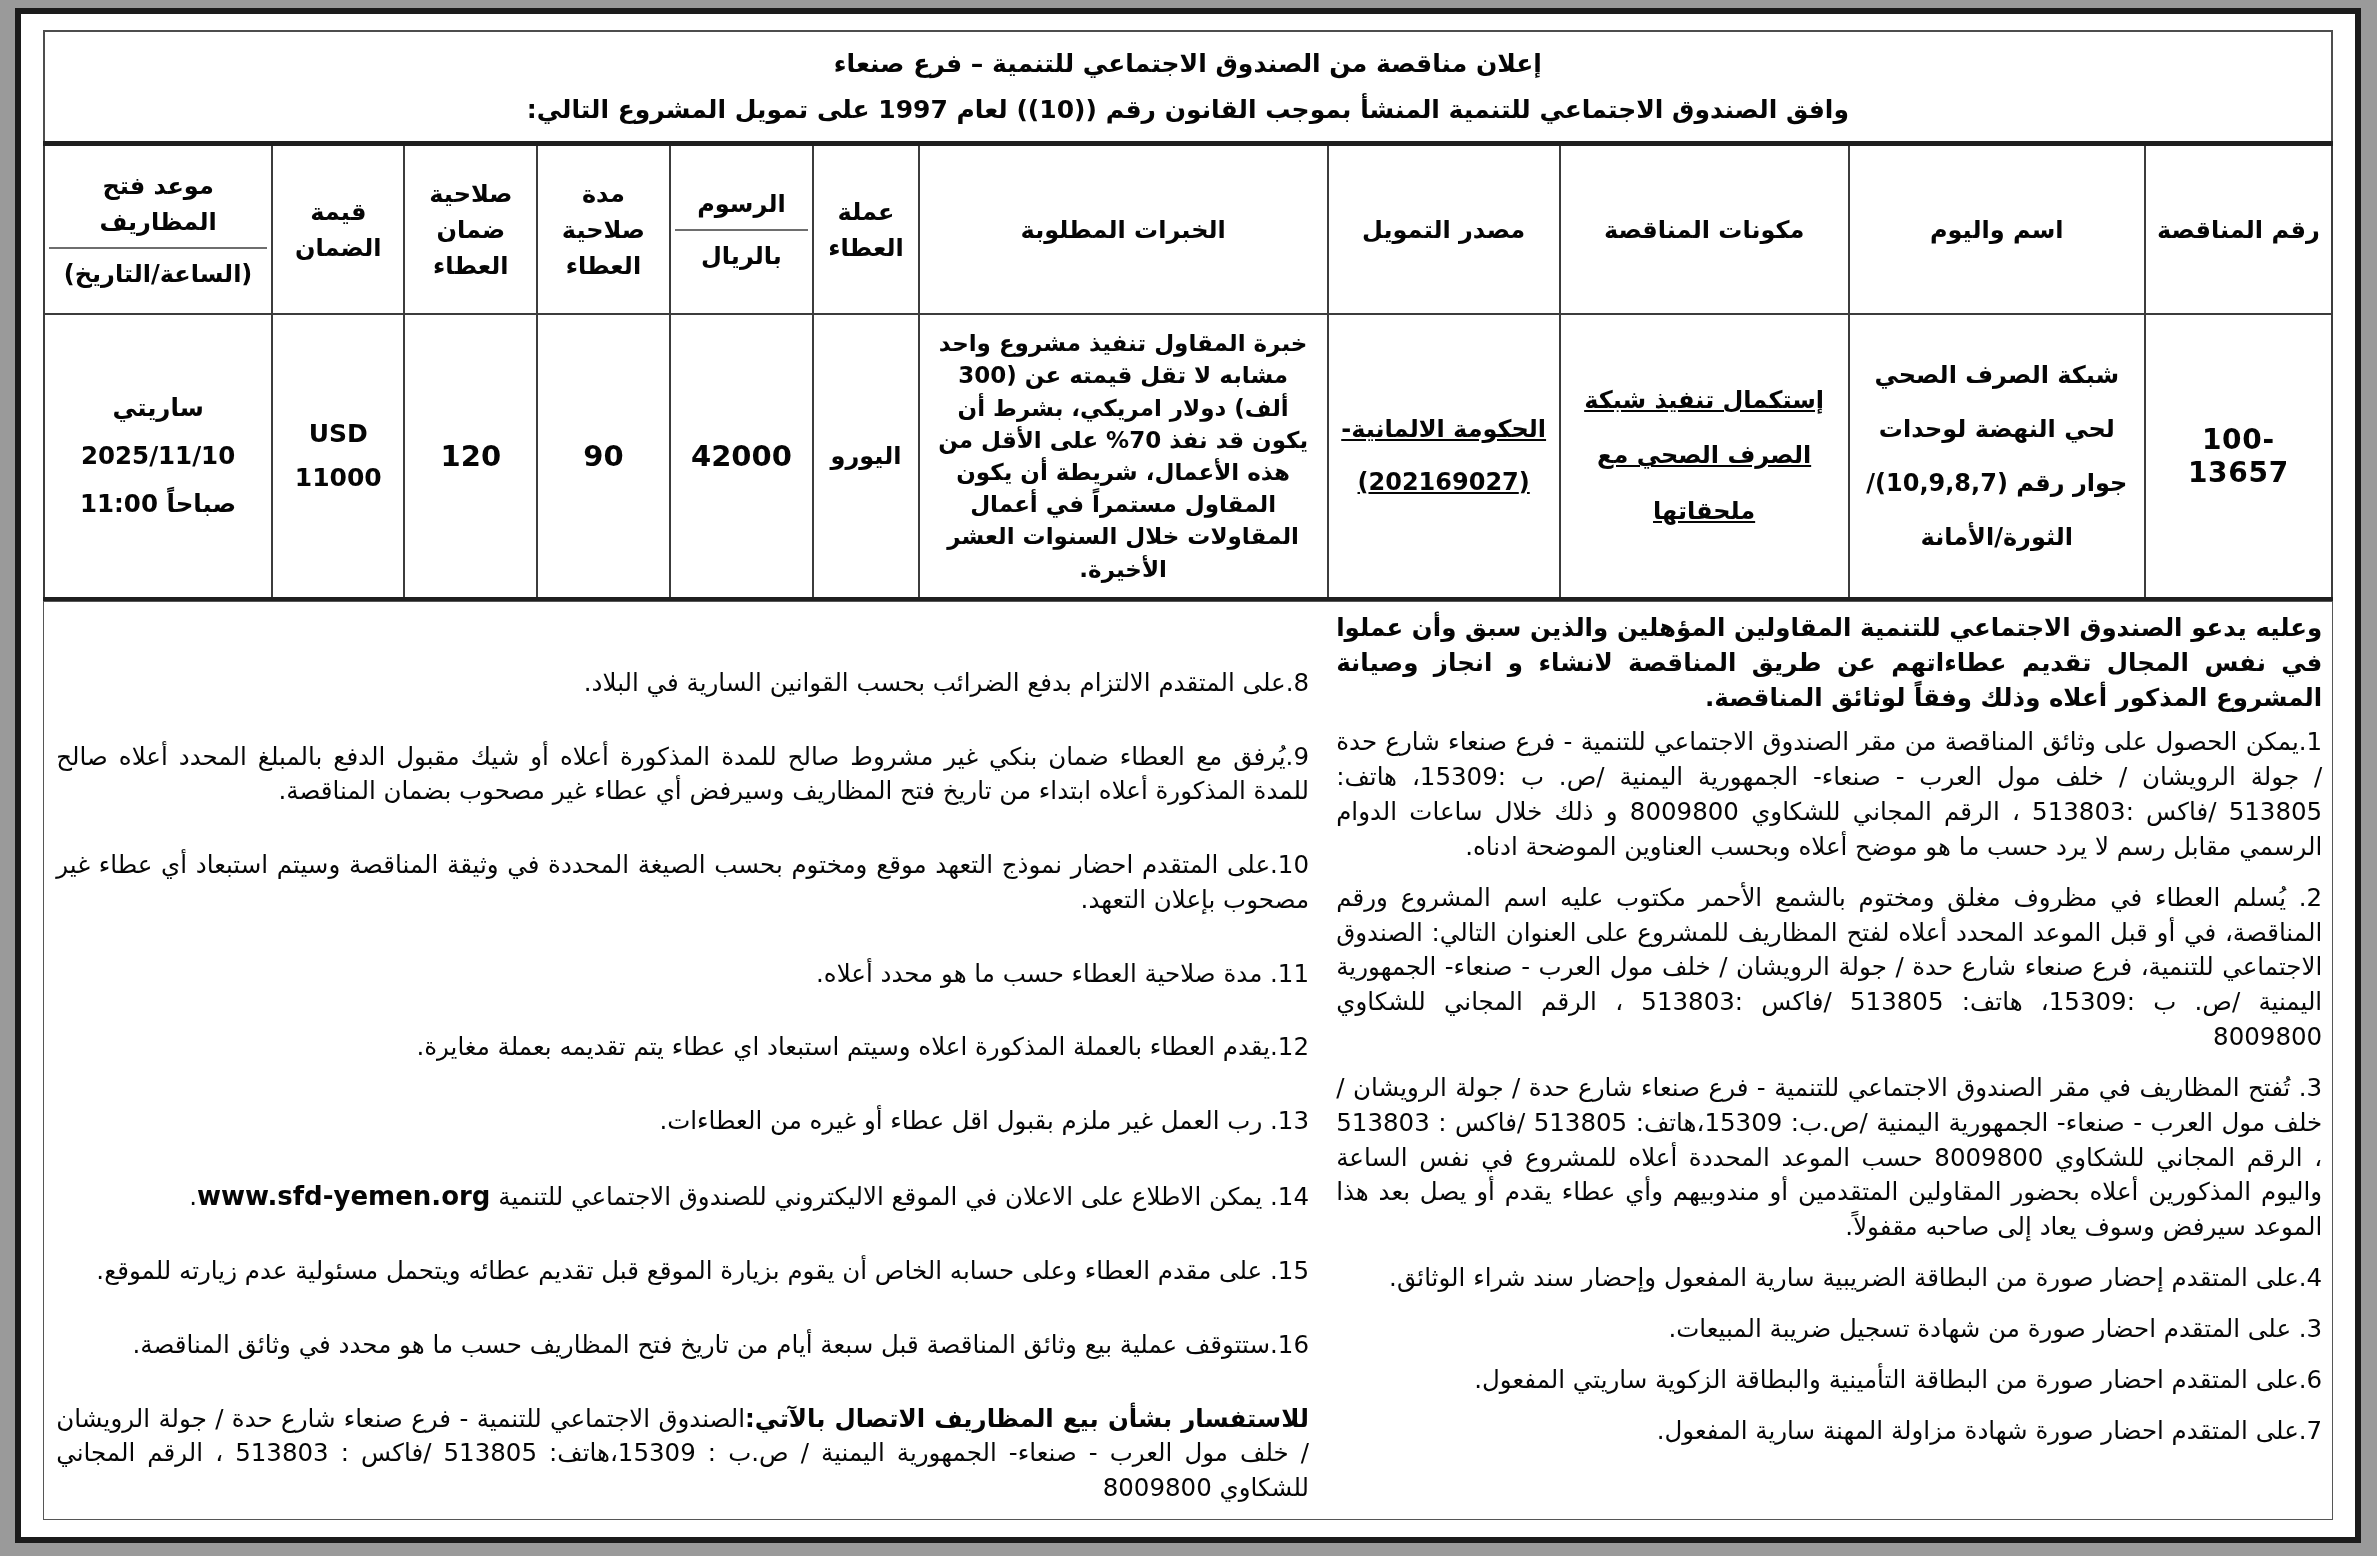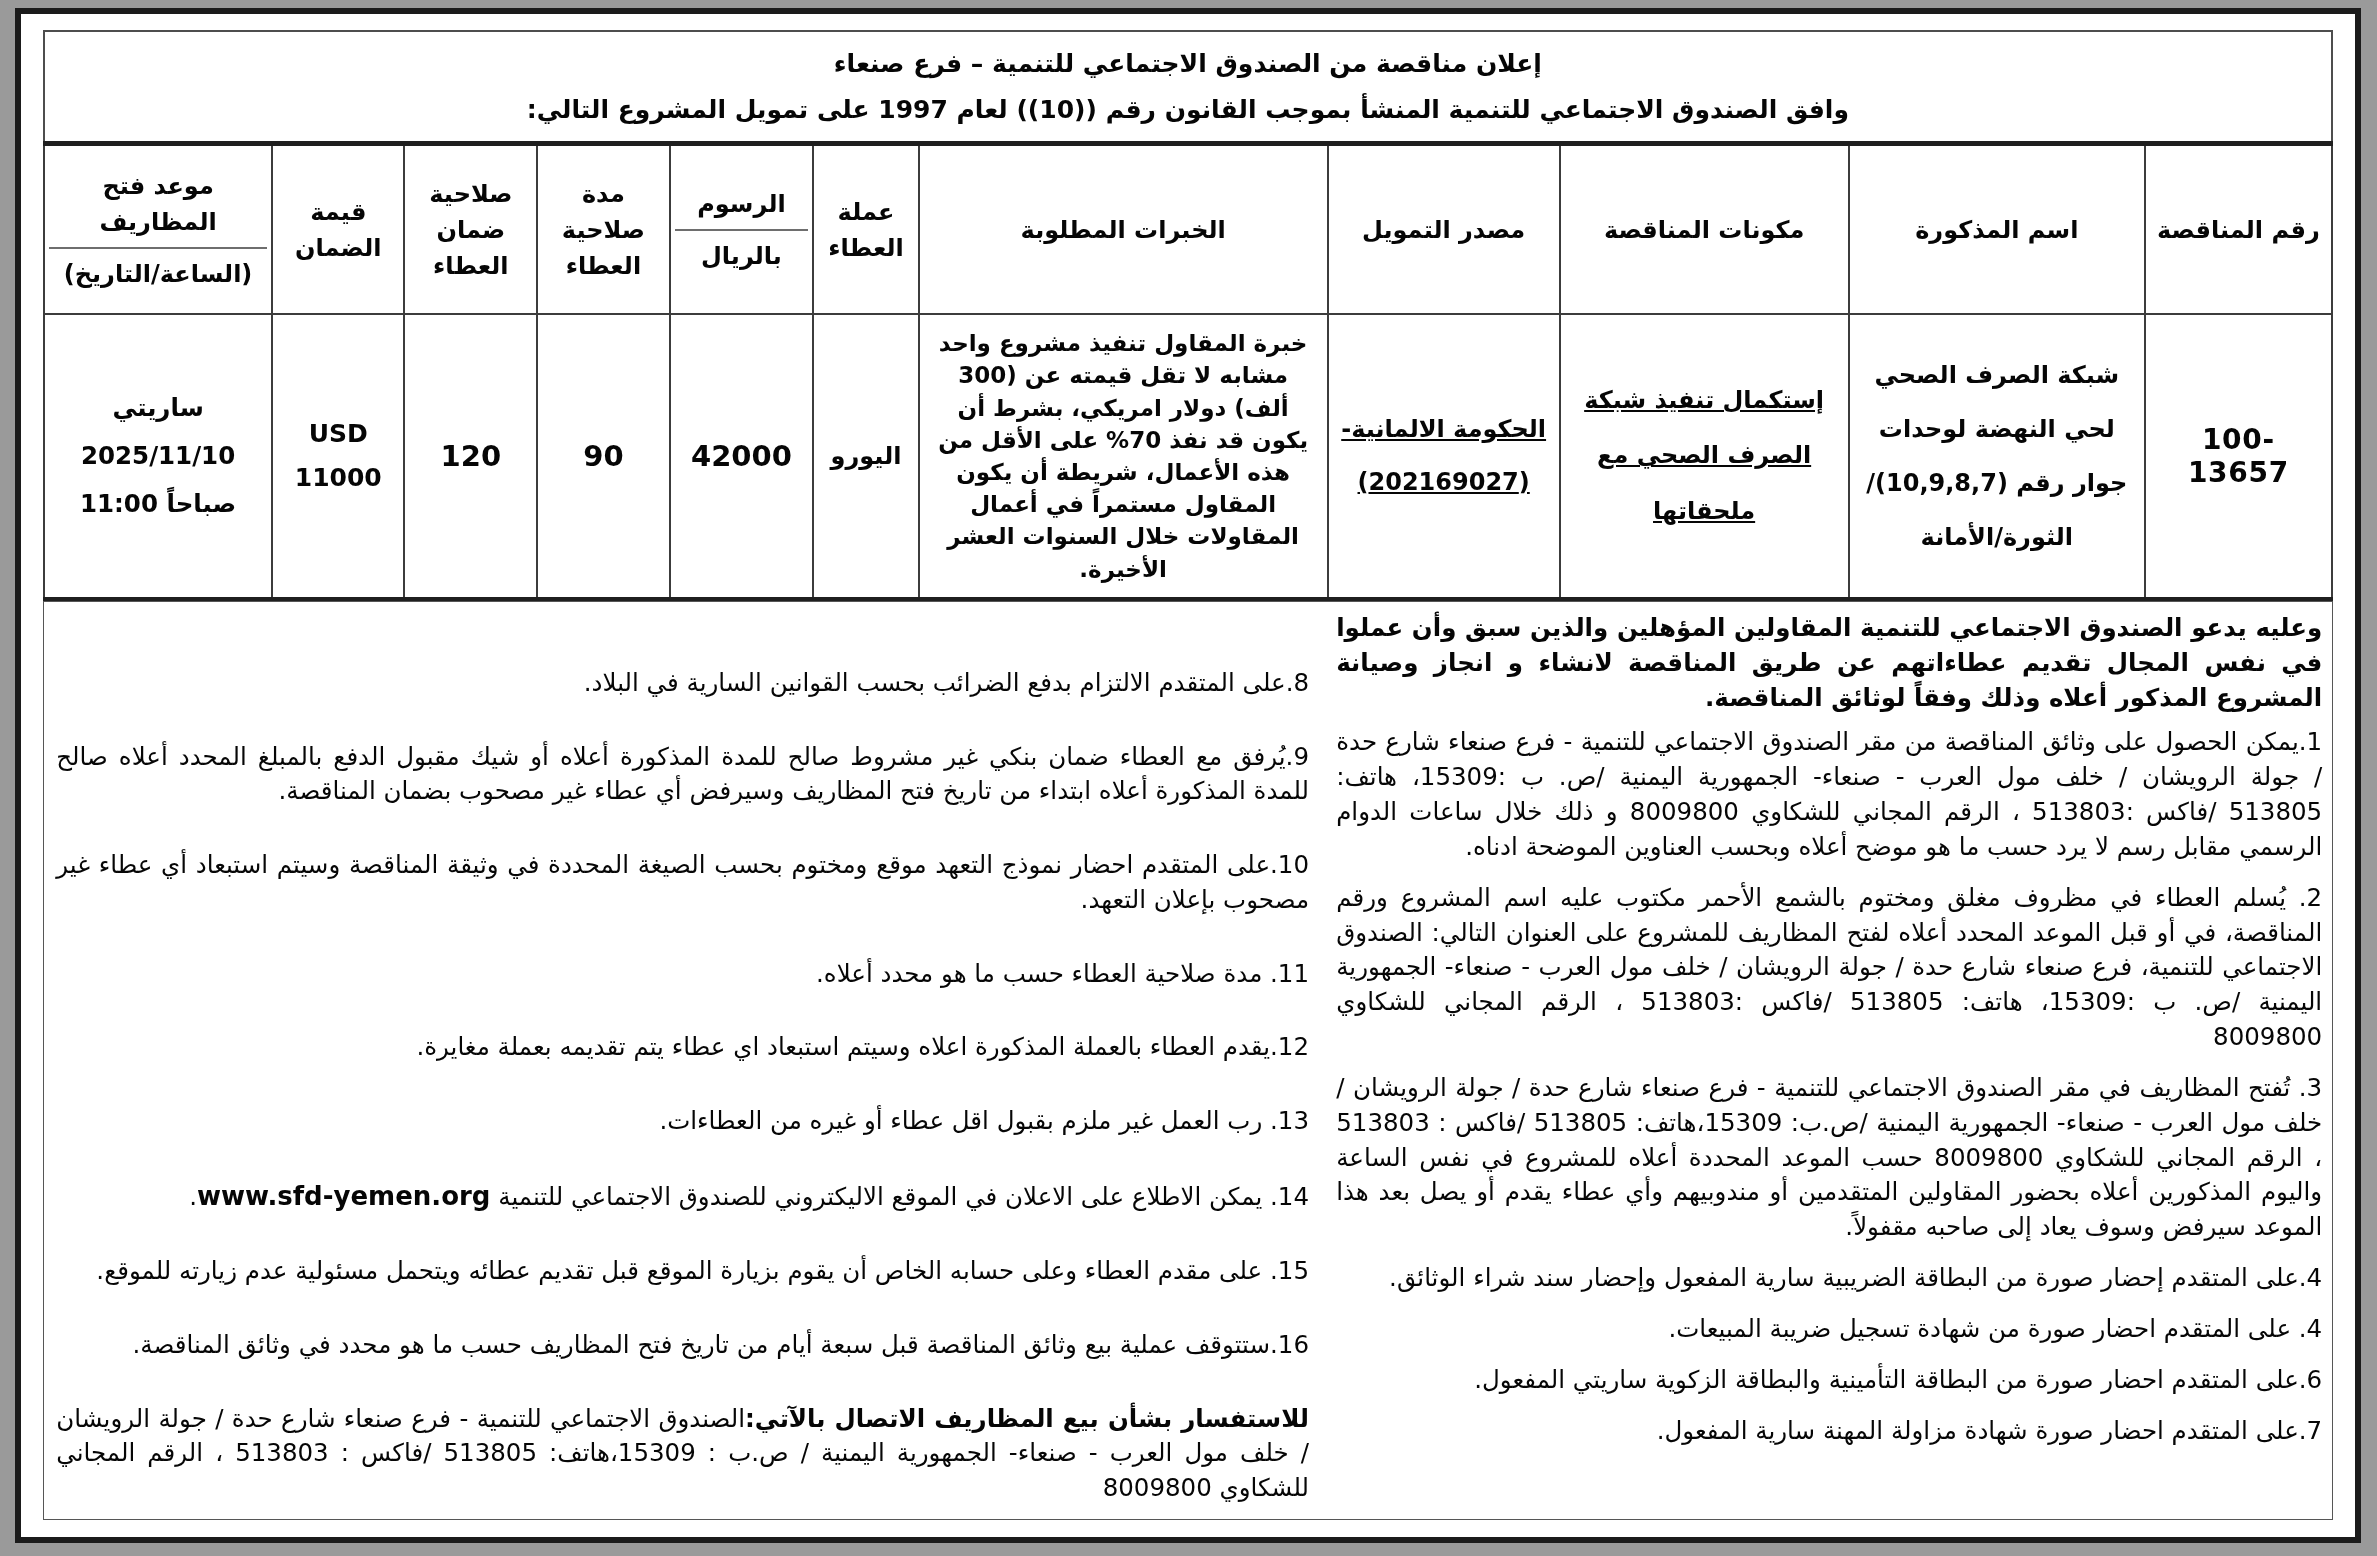--- a/index.html
+++ b/index.html
@@ -92,21 +92,21 @@
           <col style="width:5.81%">
         <col style="width:5.78%">
           <col style="width:9.97%">
       </colgroup>
       <tbody>
           <tr class="hdr">
         <th>
               <span class="th-label">رقم المناقصة</span>
             </th>
         <th>
-              <span class="th-label">اسم المذكورة</span>
+              <span class="th-label">اسم واليوم</span>
             </th>
         <th>
               <span class="th-label">مكونات  المناقصة</span>
             </th>
         <th>
               <span class="th-label">مصدر التمويل</span>
             </th>
         <th>
               <span class="th-label">الخبرات المطلوبة</span>
             </th>
@@ -166,21 +166,21 @@
     </tbody>
       </table>
 
     <div class="notes-box">
       <div class="col-r">
         <p class="intro">وعليه يدعو الصندوق الاجتماعي للتنمية المقاولين المؤهلين والذين سبق وأن عملوا في نفس المجال تقديم عطاءاتهم عن طريق المناقصة لانشاء و انجاز وصيانة المشروع المذكور أعلاه وذلك وفقاً لوثائق المناقصة.</p>
         <p>1.يمكن الحصول على وثائق المناقصة من مقر الصندوق الاجتماعي للتنمية - فرع صنعاء شارع حدة / جولة الرويشان / خلف مول العرب - صنعاء- الجمهورية اليمنية /ص. ب :15309، هاتف: 513805  /فاكس :513803  ، الرقم المجاني للشكاوي 8009800 و ذلك خلال ساعات الدوام الرسمي مقابل رسم لا يرد حسب ما هو موضح أعلاه وبحسب العناوين الموضحة ادناه.</p>
         <p>2. يُسلم العطاء في مظروف مغلق ومختوم بالشمع الأحمر مكتوب عليه اسم المشروع ورقم المناقصة، في أو قبل الموعد المحدد أعلاه لفتح المظاريف للمشروع على العنوان التالي: الصندوق الاجتماعي للتنمية، فرع صنعاء شارع حدة / جولة الرويشان / خلف مول العرب - صنعاء- الجمهورية اليمنية /ص. ب :15309، هاتف:  513805  /فاكس :513803  ، الرقم المجاني للشكاوي 8009800</p>
         <p>3. تُفتح المظاريف في مقر الصندوق الاجتماعي للتنمية - فرع صنعاء شارع حدة / جولة الرويشان / خلف مول العرب - صنعاء- الجمهورية اليمنية /ص.ب: 15309،هاتف: 513805  /فاكس : 513803  ، الرقم المجاني للشكاوي  8009800   حسب الموعد المحددة أعلاه للمشروع  في نفس الساعة واليوم المذكورين أعلاه بحضور المقاولين المتقدمين أو مندوبيهم وأي عطاء يقدم أو يصل بعد هذا الموعد سيرفض وسوف يعاد إلى صاحبه مقفولاً.</p>
         <p>4.على المتقدم إحضار صورة من البطاقة الضريبية سارية المفعول وإحضار سند شراء الوثائق.</p>
-        <p>4. على المتقدم احضار صورة من شهادة تسجيل ضريبة المبيعات.</p>
+        <p>3. على المتقدم احضار صورة من شهادة تسجيل ضريبة المبيعات.</p>
         <p>6.على المتقدم احضار صورة من البطاقة التأمينية والبطاقة الزكوية ساريتي المفعول.</p>
         <p>7.على المتقدم احضار صورة شهادة مزاولة المهنة سارية المفعول.</p>
       </div>
       <div class="col-l">
         <p>8.على المتقدم الالتزام بدفع الضرائب بحسب القوانين السارية في البلاد.</p>
         <p>9.يُرفق مع العطاء ضمان بنكي غير مشروط  صالح للمدة المذكورة أعلاه أو شيك مقبول الدفع بالمبلغ المحدد أعلاه صالح للمدة المذكورة أعلاه  ابتداء من تاريخ فتح المظاريف وسيرفض أي عطاء غير مصحوب بضمان المناقصة.</p>
         <p>10.على المتقدم احضار نموذج التعهد موقع ومختوم بحسب الصيغة المحددة في وثيقة المناقصة وسيتم استبعاد أي عطاء غير مصحوب بإعلان التعهد.</p>
         <p>11. مدة صلاحية العطاء حسب ما هو محدد أعلاه.</p>
         <p>12.يقدم العطاء بالعملة المذكورة اعلاه وسيتم استبعاد اي عطاء يتم تقديمه بعملة مغايرة.</p>
         <p>13. رب العمل غير ملزم بقبول اقل عطاء أو غيره من العطاءات.</p>

